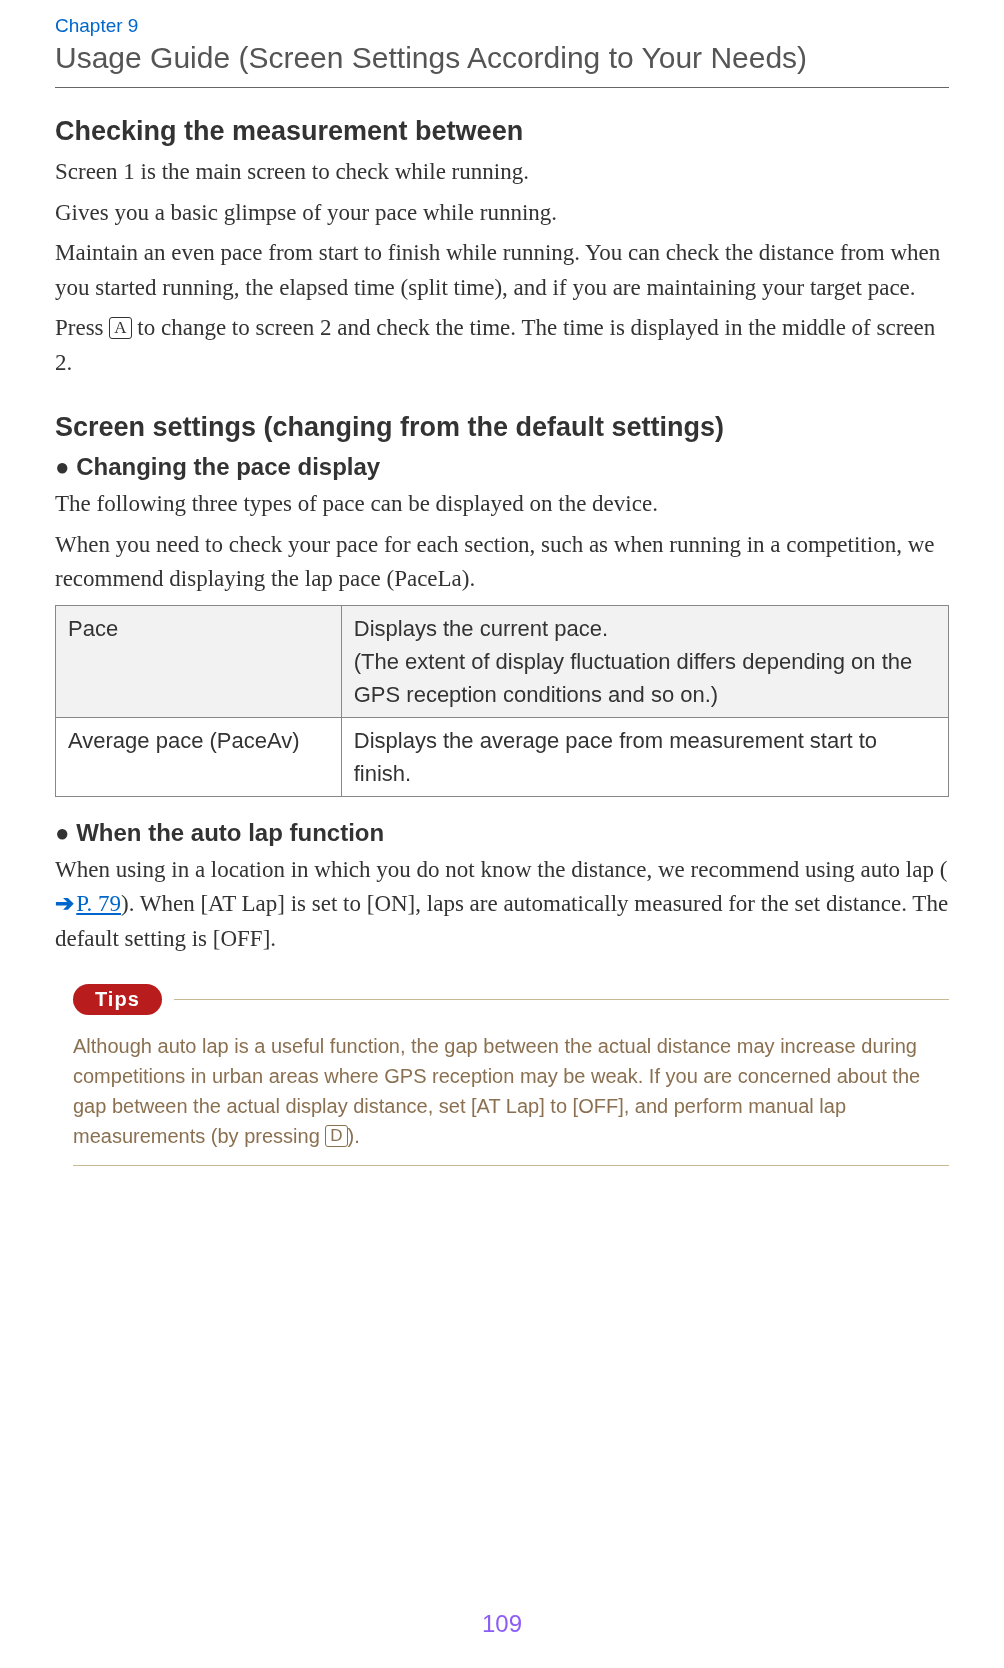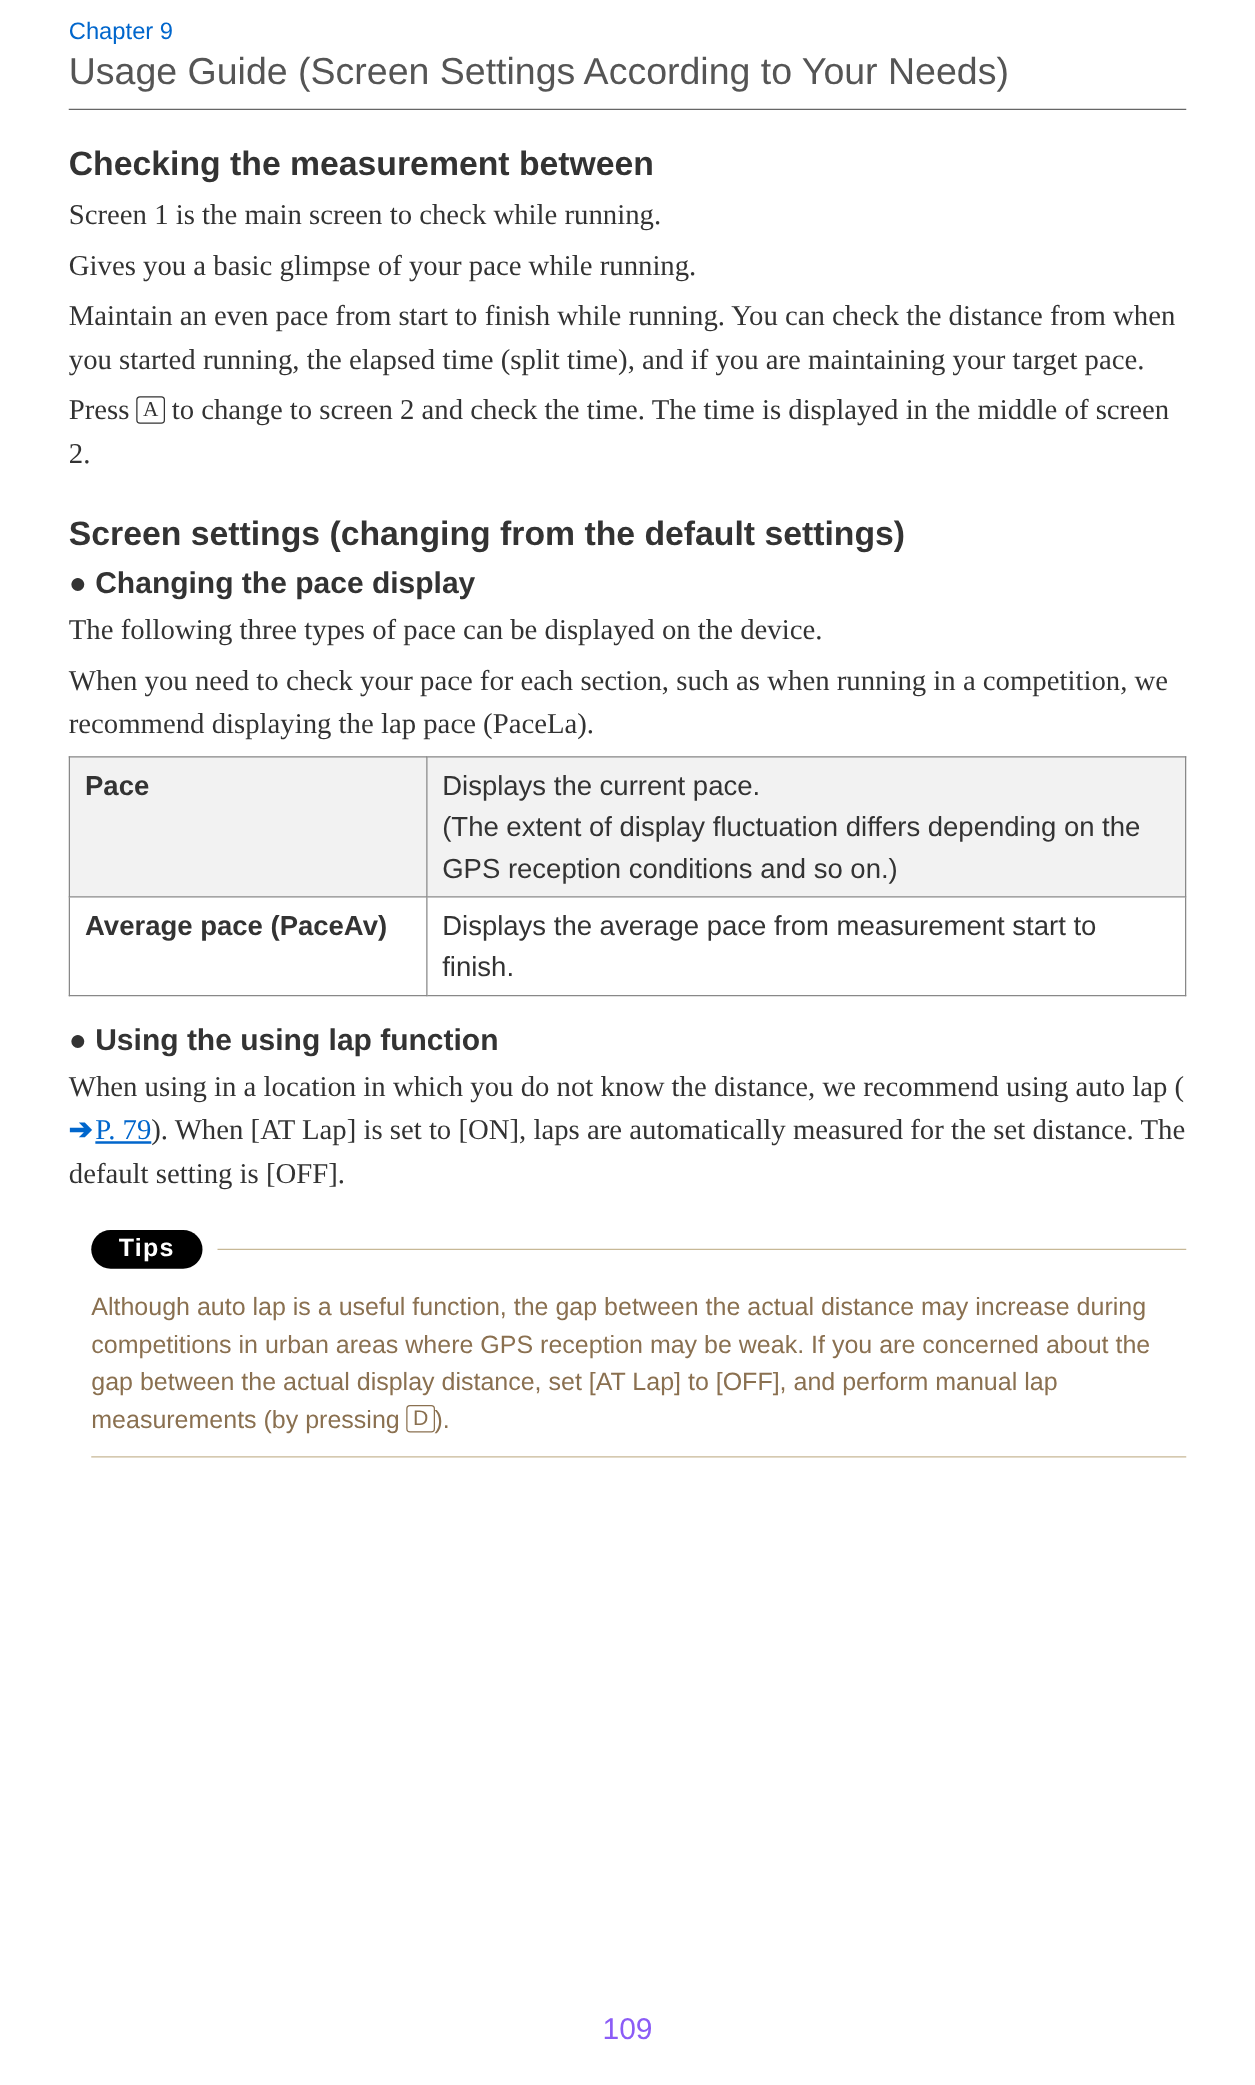--- a/index.html
+++ b/index.html
@@ -82,21 +82,20 @@
     }
     table.pace-table tr:nth-child(1),
     table.pace-table tr:nth-child(3) {
       background: #f2f2f2;
     }
     table.pace-table tr:nth-child(2) {
       background: #fff;
     }
     table.pace-table td:first-child {
       width: 32%;
-      font-weight: bold;
     }
     .link-text {
       color: #0066cc;
       text-decoration: underline;
     }
     .arrow-right {
       display: inline-block;
       color: #0066cc;
       font-weight: 700;
       margin-right: 2px;
@@ -105,21 +104,21 @@
       margin-top: 28px;
       margin-left: 18px;
       position: relative;
     }
     .tips-header {
       display: flex;
       align-items: center;
       margin-bottom: 16px;
     }
     .tips-badge {
-      background: #000000;
+      background: #b91c1c;
       color: #fff;
       font-size: 20px;
       font-weight: 700;
       padding: 4px 22px;
       border-radius: 18px;
       letter-spacing: 1px;
     }
     .tips-line {
       flex: 1;
       height: 1px;
@@ -176,21 +175,21 @@
       <div>(The extent of display fluctuation differs depending on the GPS reception conditions and so on.)</div>
     </td>
   </tr>
   <tr>
     <td>Average pace (PaceAv)</td>
     <td>Displays the average pace from measurement start to finish.</td>
   </tr>
 </tbody>
   </table>
 
-<div class="bullet-heading">● Using the using lap function</div>
+<div class="bullet-heading">● When the auto lap function</div>
 <div class="body-text">
   <span>When using in a location in which you do not know the distance, we recommend using auto lap (</span><span class="arrow-right">➔</span><a href="#" class="link-text">P. 79</a><span>). When [AT Lap] is set to [ON], laps are automatically measured for the set distance. The default setting is [OFF].</span>
 </div>
 
 <div class="tips-container">
   <div class="tips-header">
     <div class="tips-badge">Tips</div>
     <div class="tips-line"></div>
   </div>
   <div class="tips-text">

